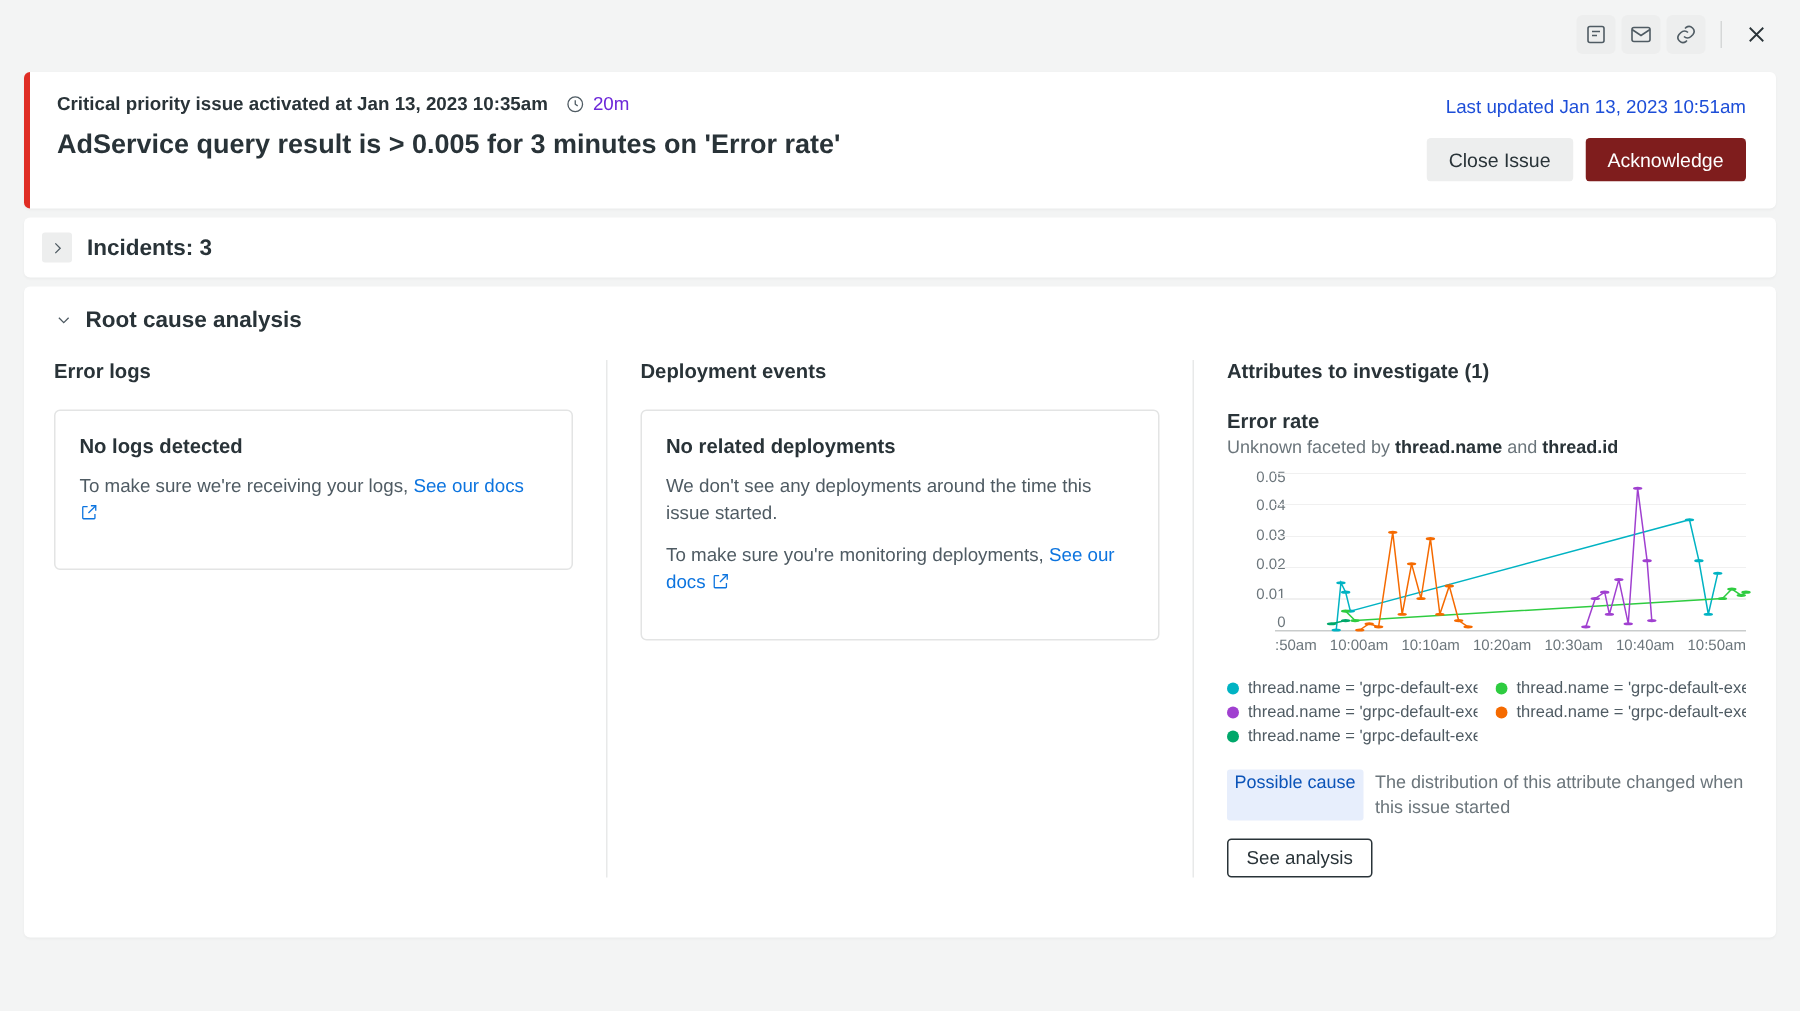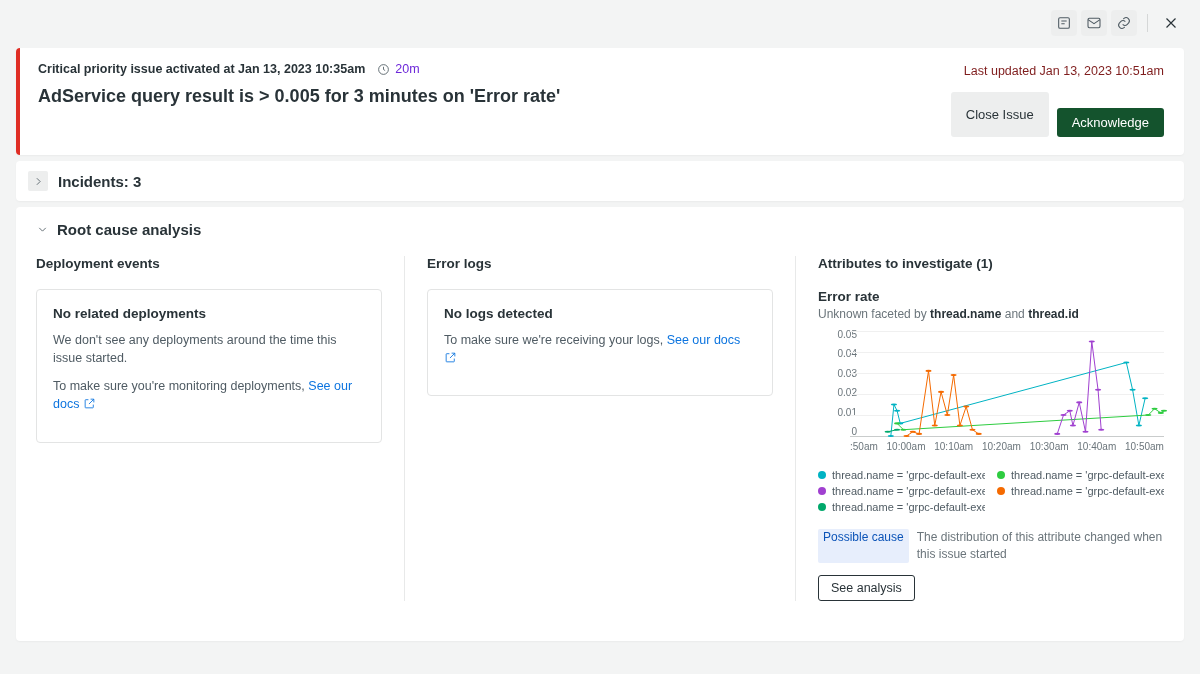--- a/index.html
+++ b/index.html
@@ -53,28 +53,28 @@
     display: inline-flex; align-items: center; gap: 5px;
     color: #6d28d9; font-size: 12.5px;
   }
   .header-title {
     font-size: 18px; font-weight: 700;
   }
   .header-right {
     display: flex; flex-direction: column; align-items: flex-end; gap: 14px;
     padding-top: 2px;
   }
-  .last-updated { font-size: 12.5px; color: #7f1d1d; padding-left: 35px; }
+  .last-updated { font-size: 12.5px; color: #1d4ed8; padding-left: 35px; }
   .btn-row { display: flex; gap: 8px; }
   .btn {
     font-size: 13px; padding: 6px 14px; border-radius: 3px;
     cursor: pointer; border: 1px solid transparent;
   }
   .btn-light { background: #edeeee; color: #293338; }
-  .btn-dark  { background: #14532d; color: #fff; margin-top: 16px; }
+  .btn-dark  { background: #7f1d1d; color: #fff; }
   .btn-outline {
     background: #fff; color: #293338; border: 1px solid #293338;
     font-size: 12.5px; padding: 5px 12px;
   }
   .incidents-panel {
     display: flex; align-items: center; gap: 10px;
     padding: 10px 12px; margin: 0 16px 6px 16px;
   }
   .expand-chip {
     width: 20px; height: 20px; background: #edeeee; border-radius: 2px;
@@ -205,43 +205,43 @@
   <div class="rca-head">
     <svg class="ico ico-sm" viewBox="0 0 24 24">
         <path d="M6 9l6 6 6-6"></path>
       </svg>
     <div class="section-title">Root cause analysis</div>
   </div>
 
   <div class="cols">
 
     <div class="col">
-      <div class="col-title">Deployment events</div>
+      <div class="col-title">Error logs</div>
       <div class="info-card">
-        <div class="info-title">No related deployments</div>
-        <p>We don't see any deployments around the time this issue started.</p>
+        <div class="info-title">No logs detected</div>
         <p>
-          <span>To make sure you're monitoring deployments, </span>
+          <span>To make sure we're receiving your logs, </span>
           <a href="#"><span>See our docs</span>
             <svg class="ico ico-sm" style="stroke:#0c74df;vertical-align:-2px" viewBox="0 0 24 24">
                 <path d="M14 4h6v6"></path>
                 <path d="M20 4l-9 9"></path>
                 <path d="M19 14v5a1 1 0 0 1-1 1H5a1 1 0 0 1-1-1V6a1 1 0 0 1 1-1h5"></path>
               </svg>
           </a>
         </p>
       </div>
     </div>
 
     <div class="col">
-      <div class="col-title">Error logs</div>
+      <div class="col-title">Deployment events</div>
       <div class="info-card">
-        <div class="info-title">No logs detected</div>
+        <div class="info-title">No related deployments</div>
+        <p>We don't see any deployments around the time this issue started.</p>
         <p>
-          <span>To make sure we're receiving your logs, </span>
+          <span>To make sure you're monitoring deployments, </span>
           <a href="#"><span>See our docs</span>
             <svg class="ico ico-sm" style="stroke:#0c74df;vertical-align:-2px" viewBox="0 0 24 24">
                 <path d="M14 4h6v6"></path>
                 <path d="M20 4l-9 9"></path>
                 <path d="M19 14v5a1 1 0 0 1-1 1H5a1 1 0 0 1-1-1V6a1 1 0 0 1 1-1h5"></path>
               </svg>
           </a>
         </p>
       </div>
     </div>

